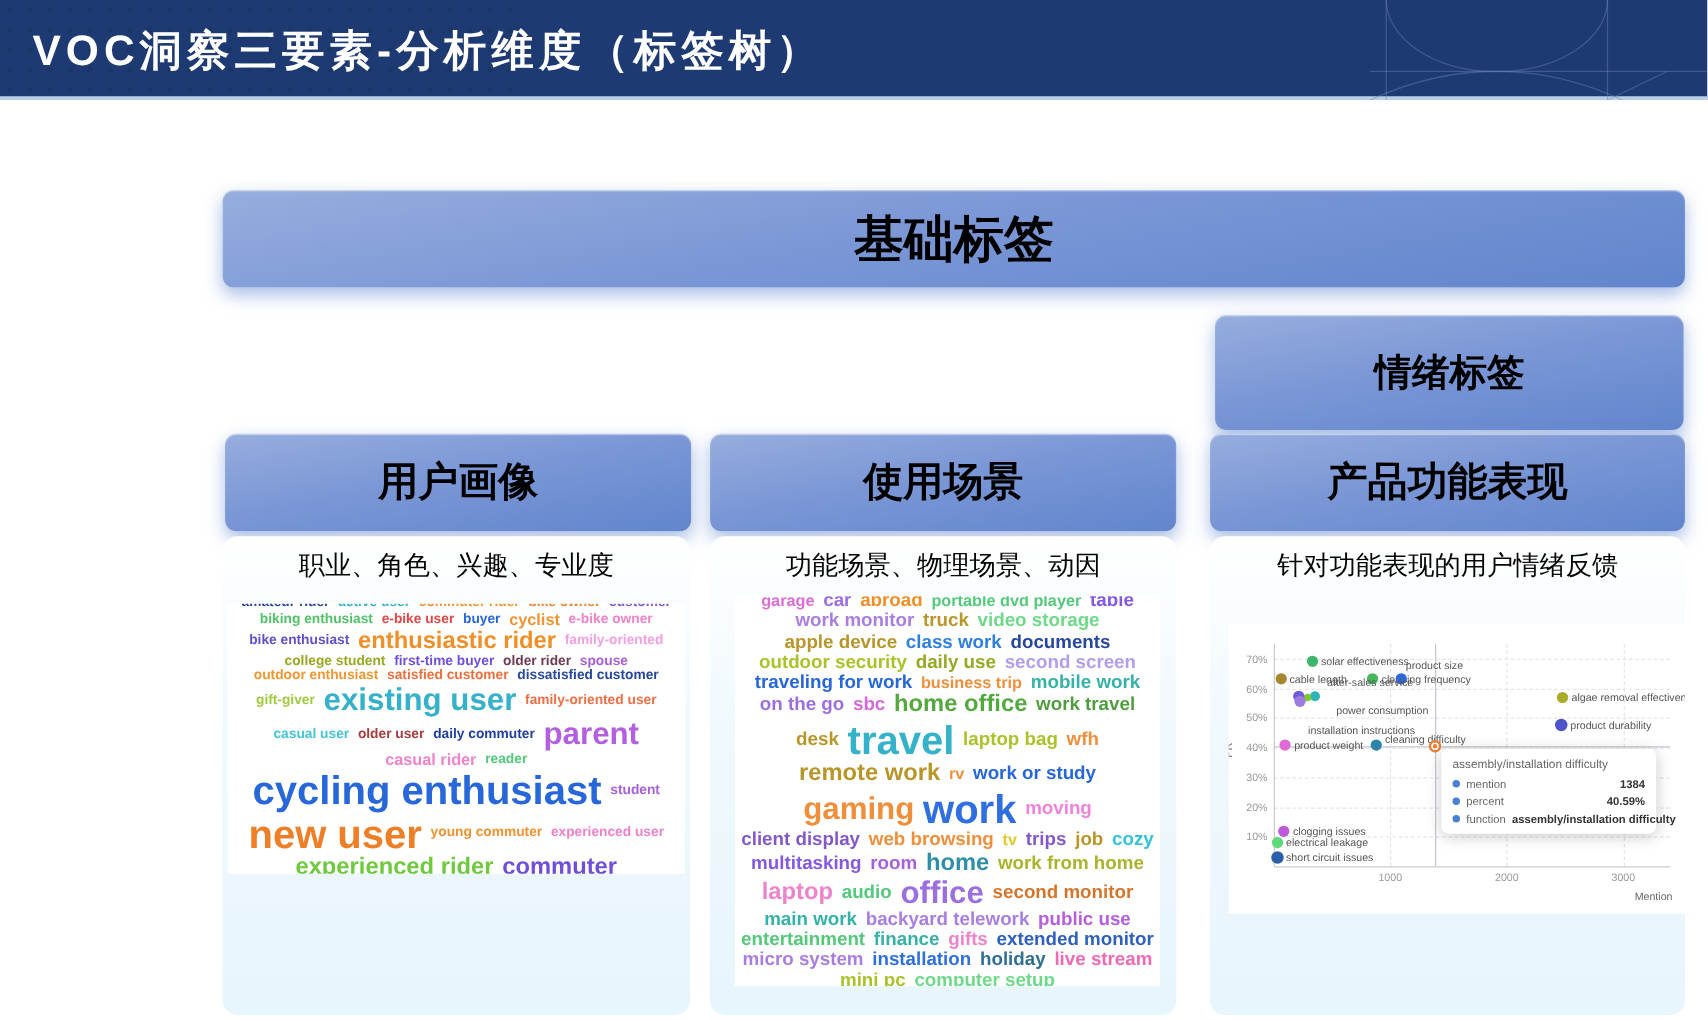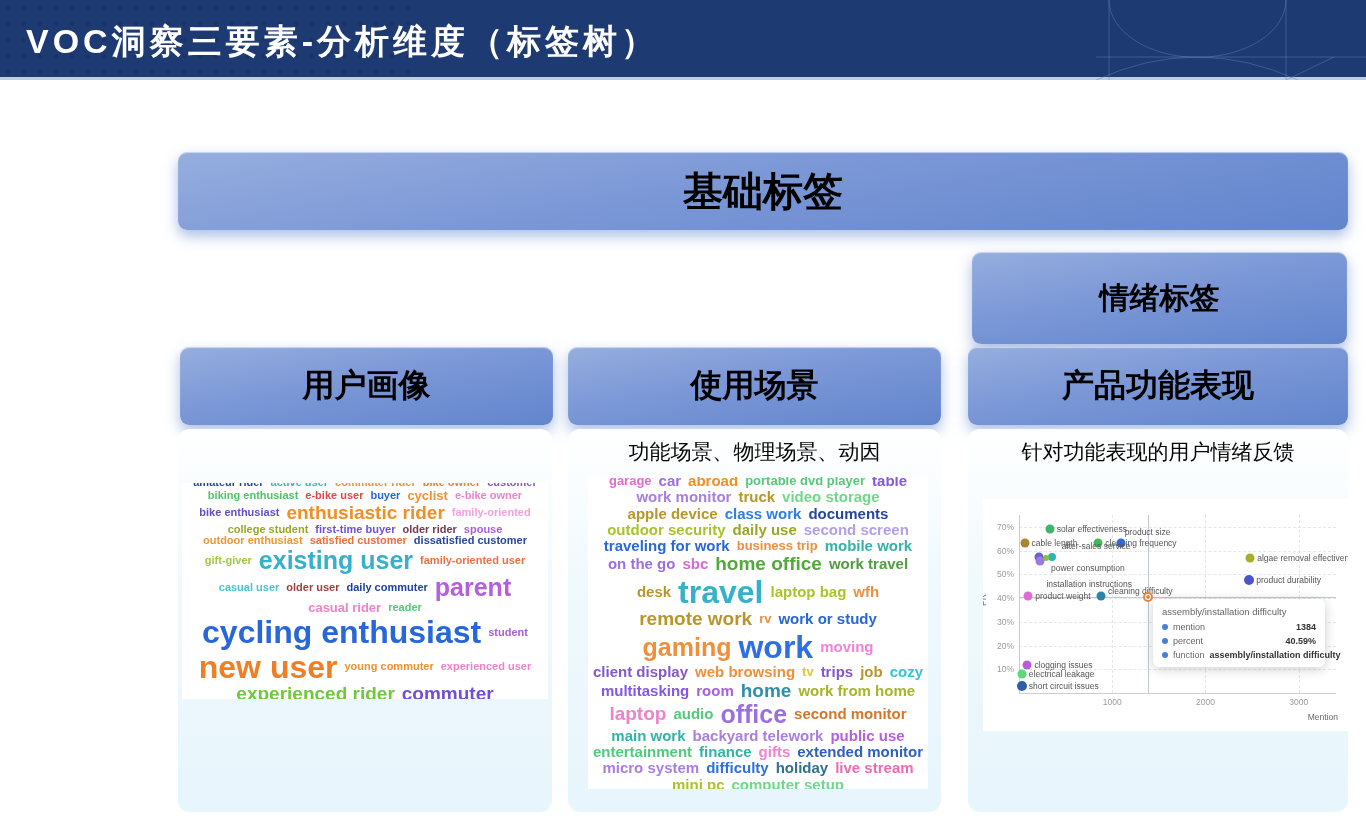--- a/index.html
+++ b/index.html
@@ -89,20 +89,21 @@
 
   <div class="box" id="box-root">基础标签</div>
 
   <div class="box" id="box-emotion">情绪标签</div>
 
   <div class="box" id="box-col0">用户画像</div>
   <div class="box" id="box-col1">使用场景</div>
   <div class="box" id="box-col2">产品功能表现</div>
 
   <div class="panel" id="panel0">
+    <div class="desc">职业、角色、兴趣、专业度</div>
     <div class="cloud-card" id="cloud0">
         <span class="w s2" style="color: rgb(39, 71, 158);">amateur rider</span>
         <span class="w s2" style="color: rgb(53, 178, 201);">active user</span>
         <span class="w s2" style="color: rgb(240, 146, 47);">commuter rider</span>
         <span class="w s2" style="color: rgb(239, 127, 42);">bike owner</span>
         <span class="w s2" style="color: rgb(132, 88, 201);">customer</span>
         <span class="w s2" style="color: rgb(79, 196, 102);">biking enthusiast</span>
         <span class="w s2" style="color: rgb(224, 72, 72);">e-bike user</span>
         <span class="w s2" style="color: rgb(39, 103, 217);">buyer</span>
         <span class="w s3" style="color: rgb(240, 146, 47);">cyclist</span>
@@ -185,21 +186,21 @@
         <span class="w s6" style="color: rgb(155, 111, 224);">office</span>
         <span class="w s4" style="color: rgb(212, 118, 42);">second monitor</span>
         <span class="w s4" style="color: rgb(53, 178, 168);">main work</span>
         <span class="w s4" style="color: rgb(168, 127, 224);">backyard telework</span>
         <span class="w s4" style="color: rgb(179, 95, 224);">public use</span>
         <span class="w s4" style="color: rgb(83, 201, 122);">entertainment</span>
         <span class="w s4" style="color: rgb(53, 178, 168);">finance</span>
         <span class="w s4" style="color: rgb(239, 130, 201);">gifts</span>
         <span class="w s4" style="color: rgb(47, 95, 192);">extended monitor</span>
         <span class="w s4" style="color: rgb(168, 127, 224);">micro system</span>
-        <span class="w s4" style="color: rgb(47, 111, 224);">difficulty</span>
+        <span class="w s4" style="color: rgb(47, 111, 224);">installation</span>
         <span class="w s4" style="color: rgb(47, 111, 143);">holiday</span>
         <span class="w s4" style="color: rgb(239, 106, 179);">live stream</span>
         <span class="w s4" style="color: rgb(169, 196, 42);">mini pc</span>
         <span class="w s4" style="color: rgb(111, 217, 138);">computer setup</span>
       </div>
   </div>
 
   <div class="panel" id="panel2">
     <div class="desc">针对功能表现的用户情绪反馈</div>
     <div id="chart">
@@ -234,21 +235,21 @@
         <div class="pt" style="left: 41.5941px; top: 44.48px; width: 9px; height: 9px; background: rgb(168, 133, 47);"></div>
         <div class="ptlab" style="left: 48.5941px; top: 44.48px;">cable length</div>
         <div class="pt" style="left: 115.25px; top: 44.48px; width: 9px; height: 9px; background: rgb(70, 184, 92);"></div>
         <div class="ptlab" style="left: 122.25px; top: 44.48px;">cleaning frequency</div>
         <div class="pt" style="left: 137.626px; top: 44.0053px; width: 9px; height: 9px; background: rgb(46, 107, 217);"></div>
         <div class="ptlab" style="left: 141.626px; top: 33.0053px;">product size</div>
         <div class="pt" style="left: 68.6324px; top: 57.5333px; width: 8px; height: 8px; background: rgb(47, 179, 179);"></div>
         <div class="ptlab" style="left: 78.6324px; top: 46.5333px;">after-sales service</div>
         <div class="pt" style="left: 63.0382px; top: 58.72px; width: 6px; height: 6px; background: rgb(126, 200, 50);"></div>
         <div class="pt" style="left: 55.5794px; top: 58.2453px; width: 9px; height: 9px; background: rgb(111, 91, 217);"></div>
-        <div class="ptlab" style="left: 68px; top: 69.2453px;">power consumption</div>
+        <div class="ptlab" style="left: 86px; top: 69.2453px;">power consumption</div>
         <div class="pt" style="left: 57.4441px; top: 61.568px; width: 9px; height: 9px; background: rgb(155, 123, 220);"></div>
         <div class="ptlab" style="left: 63.4441px; top: 84.568px;">installation instructions</div>
         <div class="pt" style="left: 267.224px; top: 58.72px; width: 9px; height: 9px; background: rgb(169, 173, 42);"></div>
         <div class="ptlab" style="left: 274.224px; top: 58.72px;">algae removal effectiveness</div>
         <div class="pt" style="left: 266.291px; top: 81.2667px; width: 10px; height: 10px; background: rgb(79, 85, 201);"></div>
         <div class="ptlab" style="left: 273.291px; top: 81.2667px;">product durability</div>
         <div class="pt" style="left: 45.3235px; top: 96.6933px; width: 9px; height: 9px; background: rgb(224, 106, 214);"></div>
         <div class="ptlab" style="left: 52.3235px; top: 96.6933px;">product weight</div>
         <div class="pt" style="left: 118.047px; top: 96.6933px; width: 9px; height: 9px; background: rgb(46, 133, 168);"></div>
         <div class="ptlab" style="left: 125.047px; top: 91.6933px;">cleaning difficulty</div>

